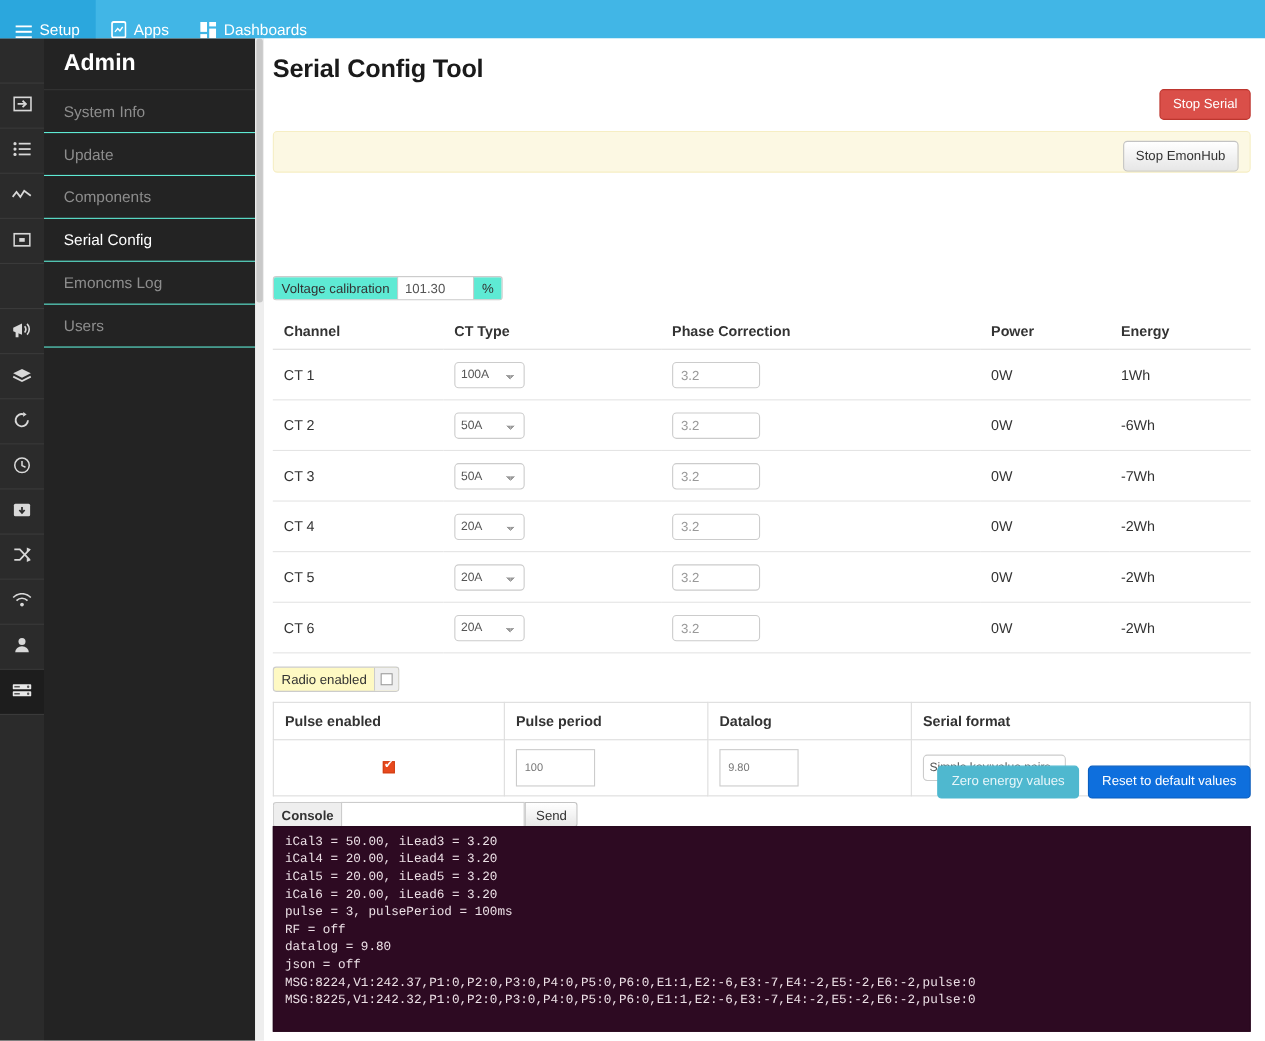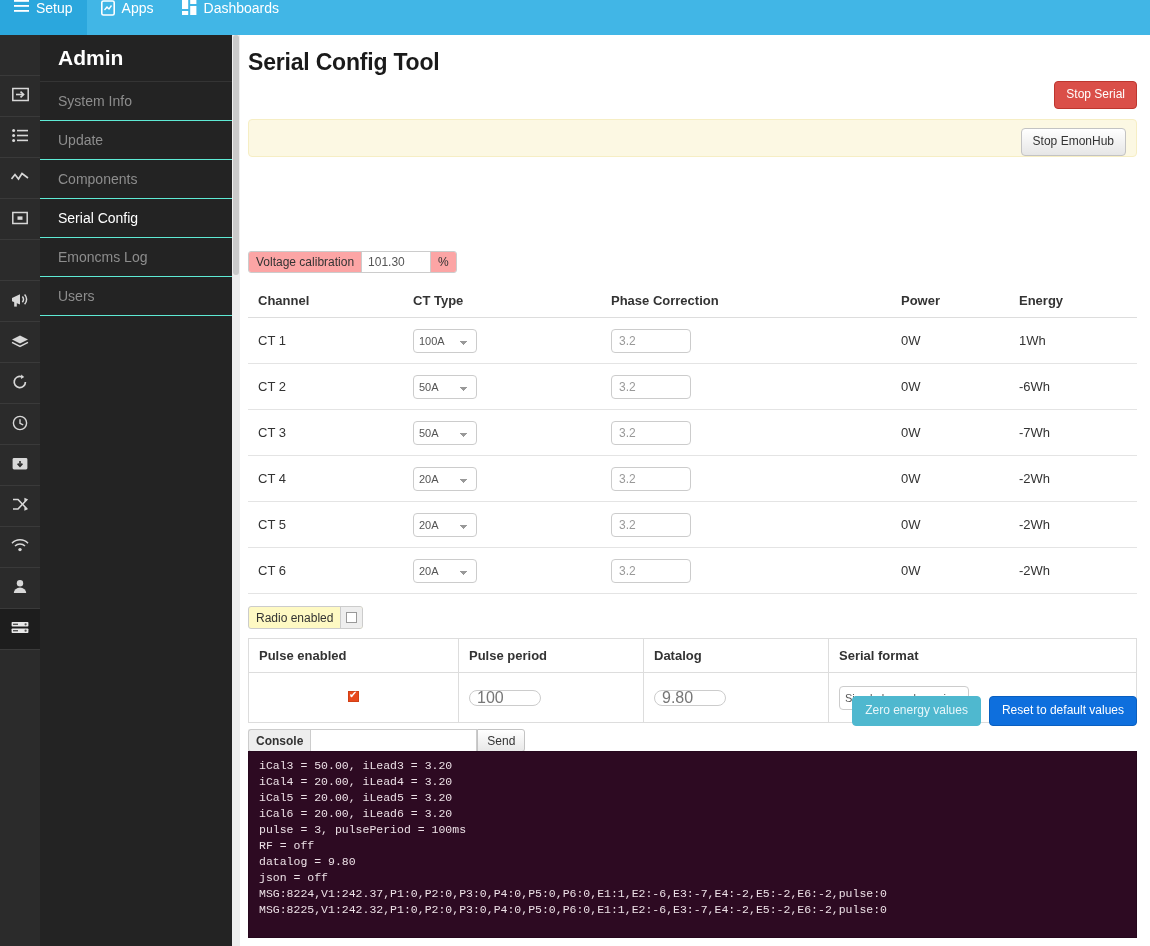--- a/index.html
+++ b/index.html
@@ -11,21 +11,21 @@
     background:#fff;
     overflow:hidden;
   }
 
   
   #topbar {
     position:absolute; top:0; left:0; width:1150px; height:35px;
     background:#41b6e6; display:flex; align-items:stretch;
   }
   .nav-item {
-    display:flex; align-items:flex-start; gap:7px;
+    display:flex; align-items:flex-end; gap:7px;
     padding:0 14px; color:#fff; font-size:14px; cursor:pointer;
     white-space:nowrap;
   }
   .nav-item.active { background:#2ba7dd; }
   .nav-ico { display:inline-flex; align-items:center; }
 
   
   #rail {
     position:absolute; top:35px; left:0; width:40px; height:911px;
     background:#2b2b2b;
@@ -119,21 +119,21 @@
   #hw-table td { padding:9px 10px; }
 
   
   #volt-group {
     position:absolute; top:216px; left:8px;
     display:flex; align-items:stretch; height:22px;
     border:1px solid #ccc; border-radius:3px; overflow:hidden;
     background:#eee;
   }
   #volt-group .addon {
-    background:#fca5a5; padding:0 7px; font-size:12px; color:#333;
+    background:#5eead4; padding:0 7px; font-size:12px; color:#333;
     display:flex; align-items:center; border-right:1px solid #ccc;
   }
   #volt-group .addon.right { border-right:none; border-left:1px solid #ccc; }
   #volt-group input {
     border:none; outline:none; width:68px; font-size:12px;
     color:#555; padding:0 6px; font-family:"Liberation Sans", sans-serif;
     background:#fff;
   }
 
   
@@ -198,22 +198,22 @@
   }
 
   
   #pulse-table { top:603px; }
   #pulse-table th { padding:9px 10px; }
   #pulse-table td { height:50px; }
   .pulse-cb-cell { width:210px; text-align:center !important; }
   .pulse-period-cell { width:185px; }
   .datalog-cell { width:185px; }
   input.sm-input {
-    width:72px; height:16px; font-size:16px;
-    border:1px solid #ccc; border-radius:12px;
+    width:72px; height:34px; font-size:10px;
+    border:1px solid #ccc; border-radius:0;
     color:#777; padding:0 7px; outline:none;
     font-family:"Liberation Sans", sans-serif;
   }
   select.fmt-select {
     width:130px; height:24px; font-size:11px;
     border:1px solid #ccc; border-radius:4px;
     background:#fff; color:#555; padding:0 2px 0 5px;
     font-family:"Liberation Sans", sans-serif;
     -webkit-appearance:none; appearance:none;
     background-image:

